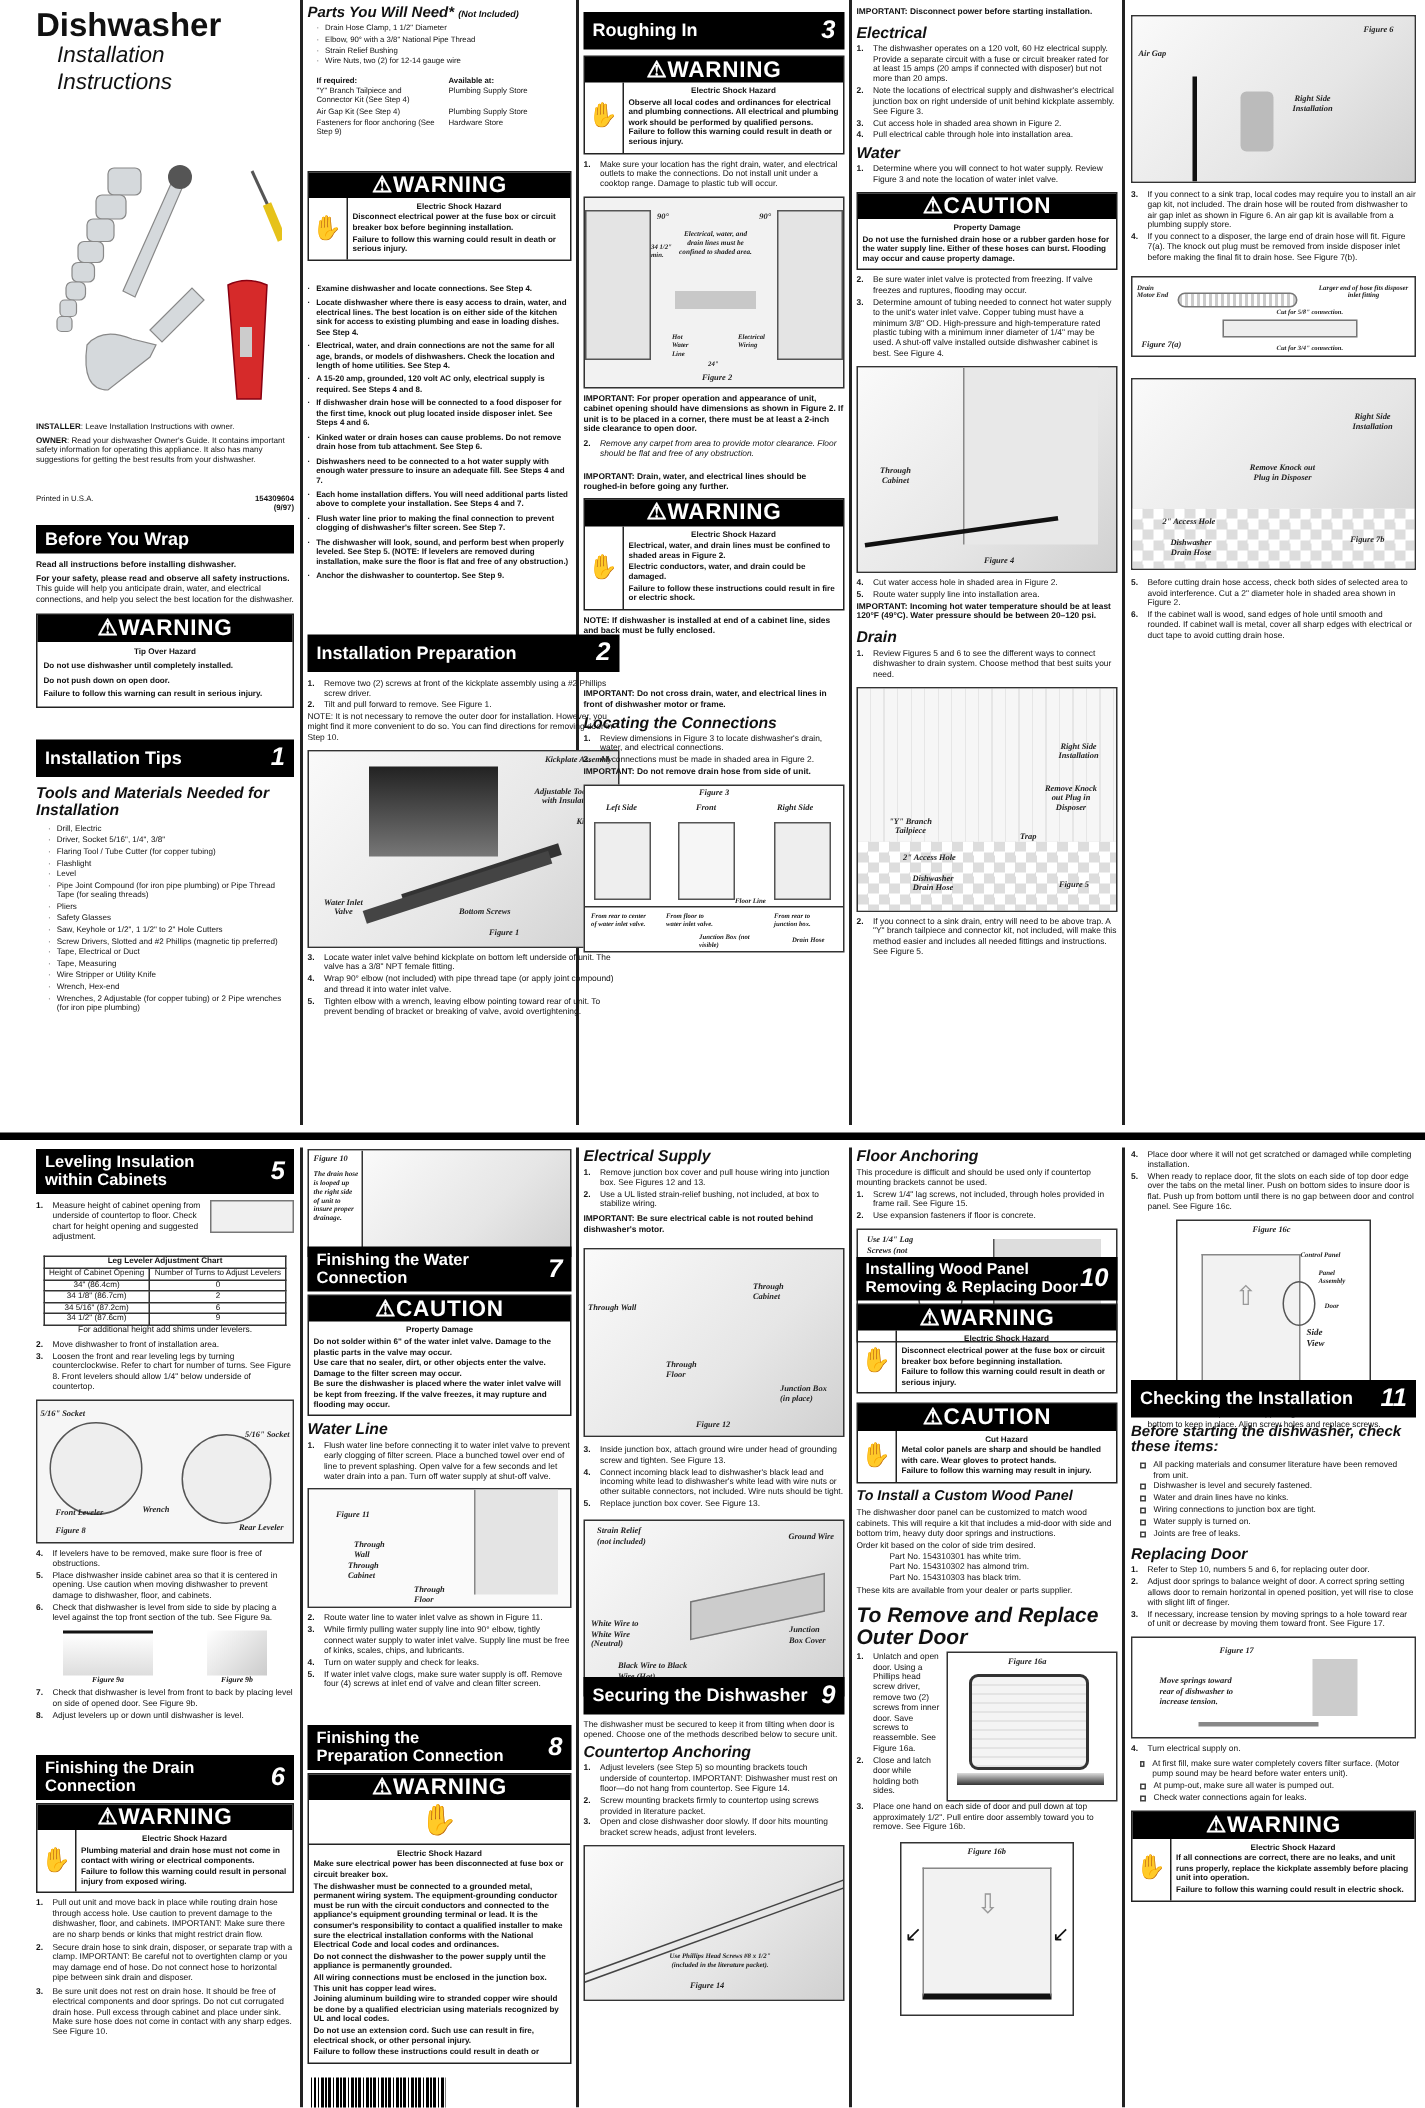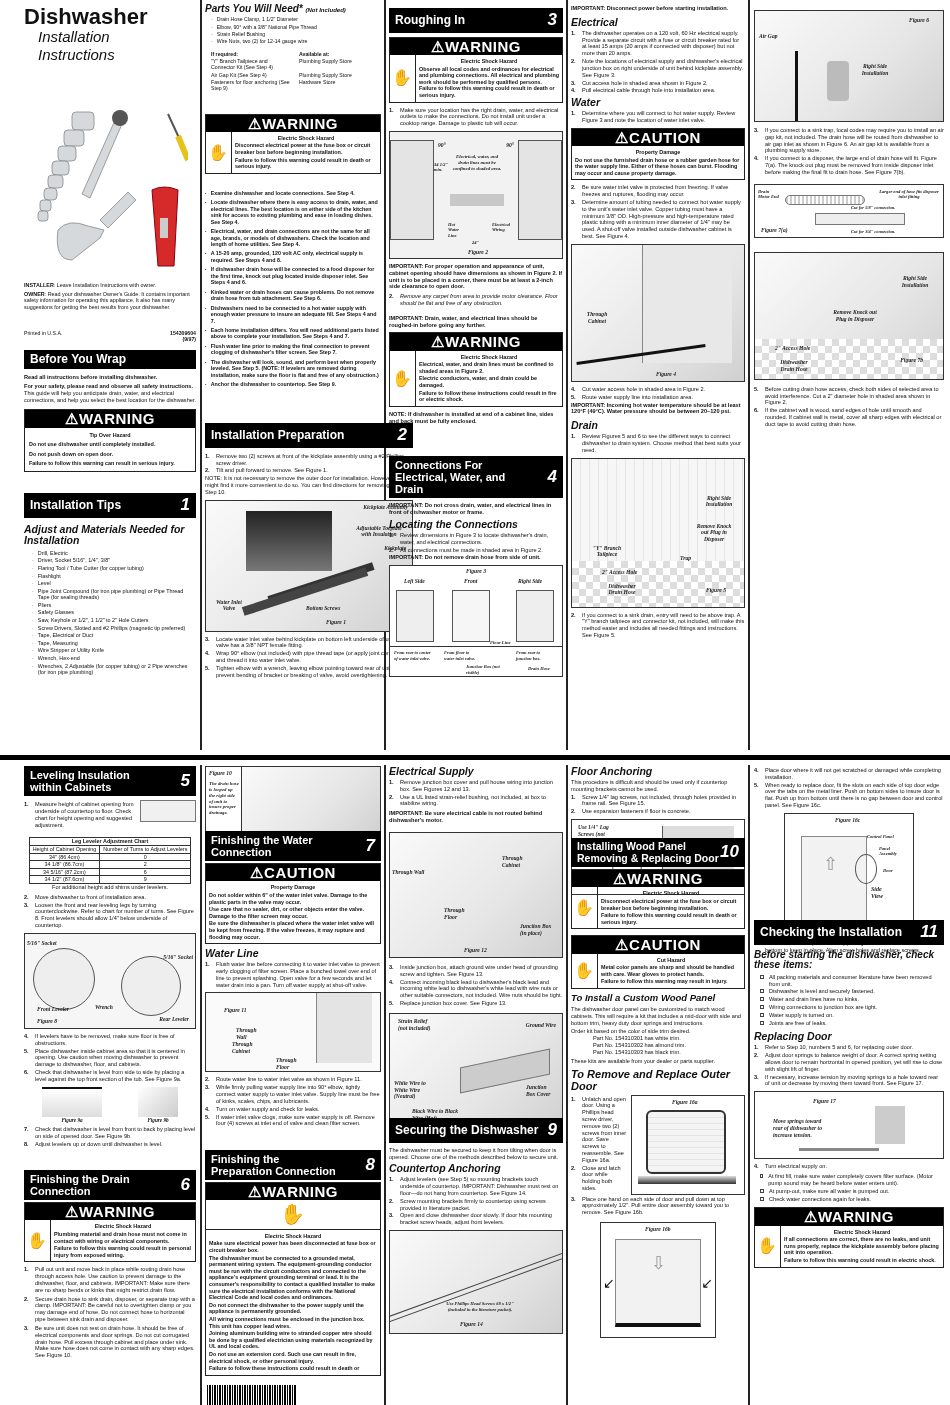--- a/index.html
+++ b/index.html
@@ -93,21 +93,21 @@
       <p style="margin-top:3px">Failure to follow this warning can result in serious injury.</p>
     </div>
   </div>
 </div>
 
 <div class="abs" style="left:24px;top:493px;width:172px">
   <div class="hdr">
       <span>Installation Tips</span>
       <span class="num">1</span>
     </div>
-  <div class="h2" style="margin-top:6px">Adjust and Materials Needed for Installation</div>
+  <div class="h2" style="margin-top:6px">Tools and Materials Needed for Installation</div>
   <ul style="margin:4px 0 0 8px;font-size:5.4px">
     <li class="li">
         <span>·</span>
         <span>Drill, Electric</span>
       </li>
     <li class="li">
         <span>·</span>
         <span>Driver, Socket 5/16", 1/4", 3/8"</span>
       </li>
     <li class="li">
@@ -346,24 +346,20 @@
           <p>Electrical, water, and drain lines must be confined to shaded areas in Figure 2.</p>
           <p>Electric conductors, water, and drain could be damaged.</p>
           <p>Failure to follow these instructions could result in fire or electric shock.</p>
         </div>
     </div>
   </div>
   <p class="b" style="margin-top:4px">NOTE: If dishwasher is installed at end of a cabinet line, sides and back must be fully enclosed.</p>
 </div>
 
 <div class="abs" style="left:389px;top:456px;width:174px">
-  <div class="hdr" style="font-size:11px">
-      <span style="width:140px">Connections For Electrical, Water, and Drain</span>
-      <span class="num">4</span>
-    </div>
   <p class="b" style="margin-top:4px">IMPORTANT: Do not cross drain, water, and electrical lines in front of dishwasher motor or frame.</p>
   <div class="h2">Locating the Connections</div>
   <ol>
     <li class="li">
         <span class="n">1.</span>
         <span>Review dimensions in Figure 3 to locate dishwasher's drain, water, and electrical connections.</span>
       </li>
     <li class="li">
         <span class="n">2.</span>
         <span>All connections must be made in shaded area in Figure 2.</span>
@@ -886,21 +882,21 @@
         </div>
     </div>
   </div>
   <div class="h2" style="font-size:9.5px">To Install a Custom Wood Panel</div>
   <p style="margin-top:3px">The dishwasher door panel can be customized to match wood cabinets. This will require a kit that includes a mid-door with side and bottom trim, heavy duty door springs and instructions.</p>
   <p style="margin-top:2px">Order kit based on the color of side trim desired.</p>
   <p style="margin-left:22px">Part No. 154310301 has white trim.</p>
   <p style="margin-left:22px">Part No. 154310302 has almond trim.</p>
   <p style="margin-left:22px">Part No. 154310303 has black trim.</p>
   <p style="margin-top:2px">These kits are available from your dealer or parts supplier.</p>
-  <div class="h2" style="font-size:11px;margin-top:5px">To Remove and Replace Outer Door</div>
+  <div class="h2" style="font-size:14px;margin-top:5px">To Remove and Replace Outer Door</div>
   <div style="display:flex;gap:4px">
     <ol style="width:56px">
       <li class="li">
           <span class="n">1.</span>
           <span>Unlatch and open door. Using a Phillips head screw driver, remove two (2) screws from inner door. Save screws to reassemble. See Figure 16a.</span>
         </li>
       <li class="li">
           <span class="n">2.</span>
           <span>Close and latch door while holding both sides.</span>
         </li>

